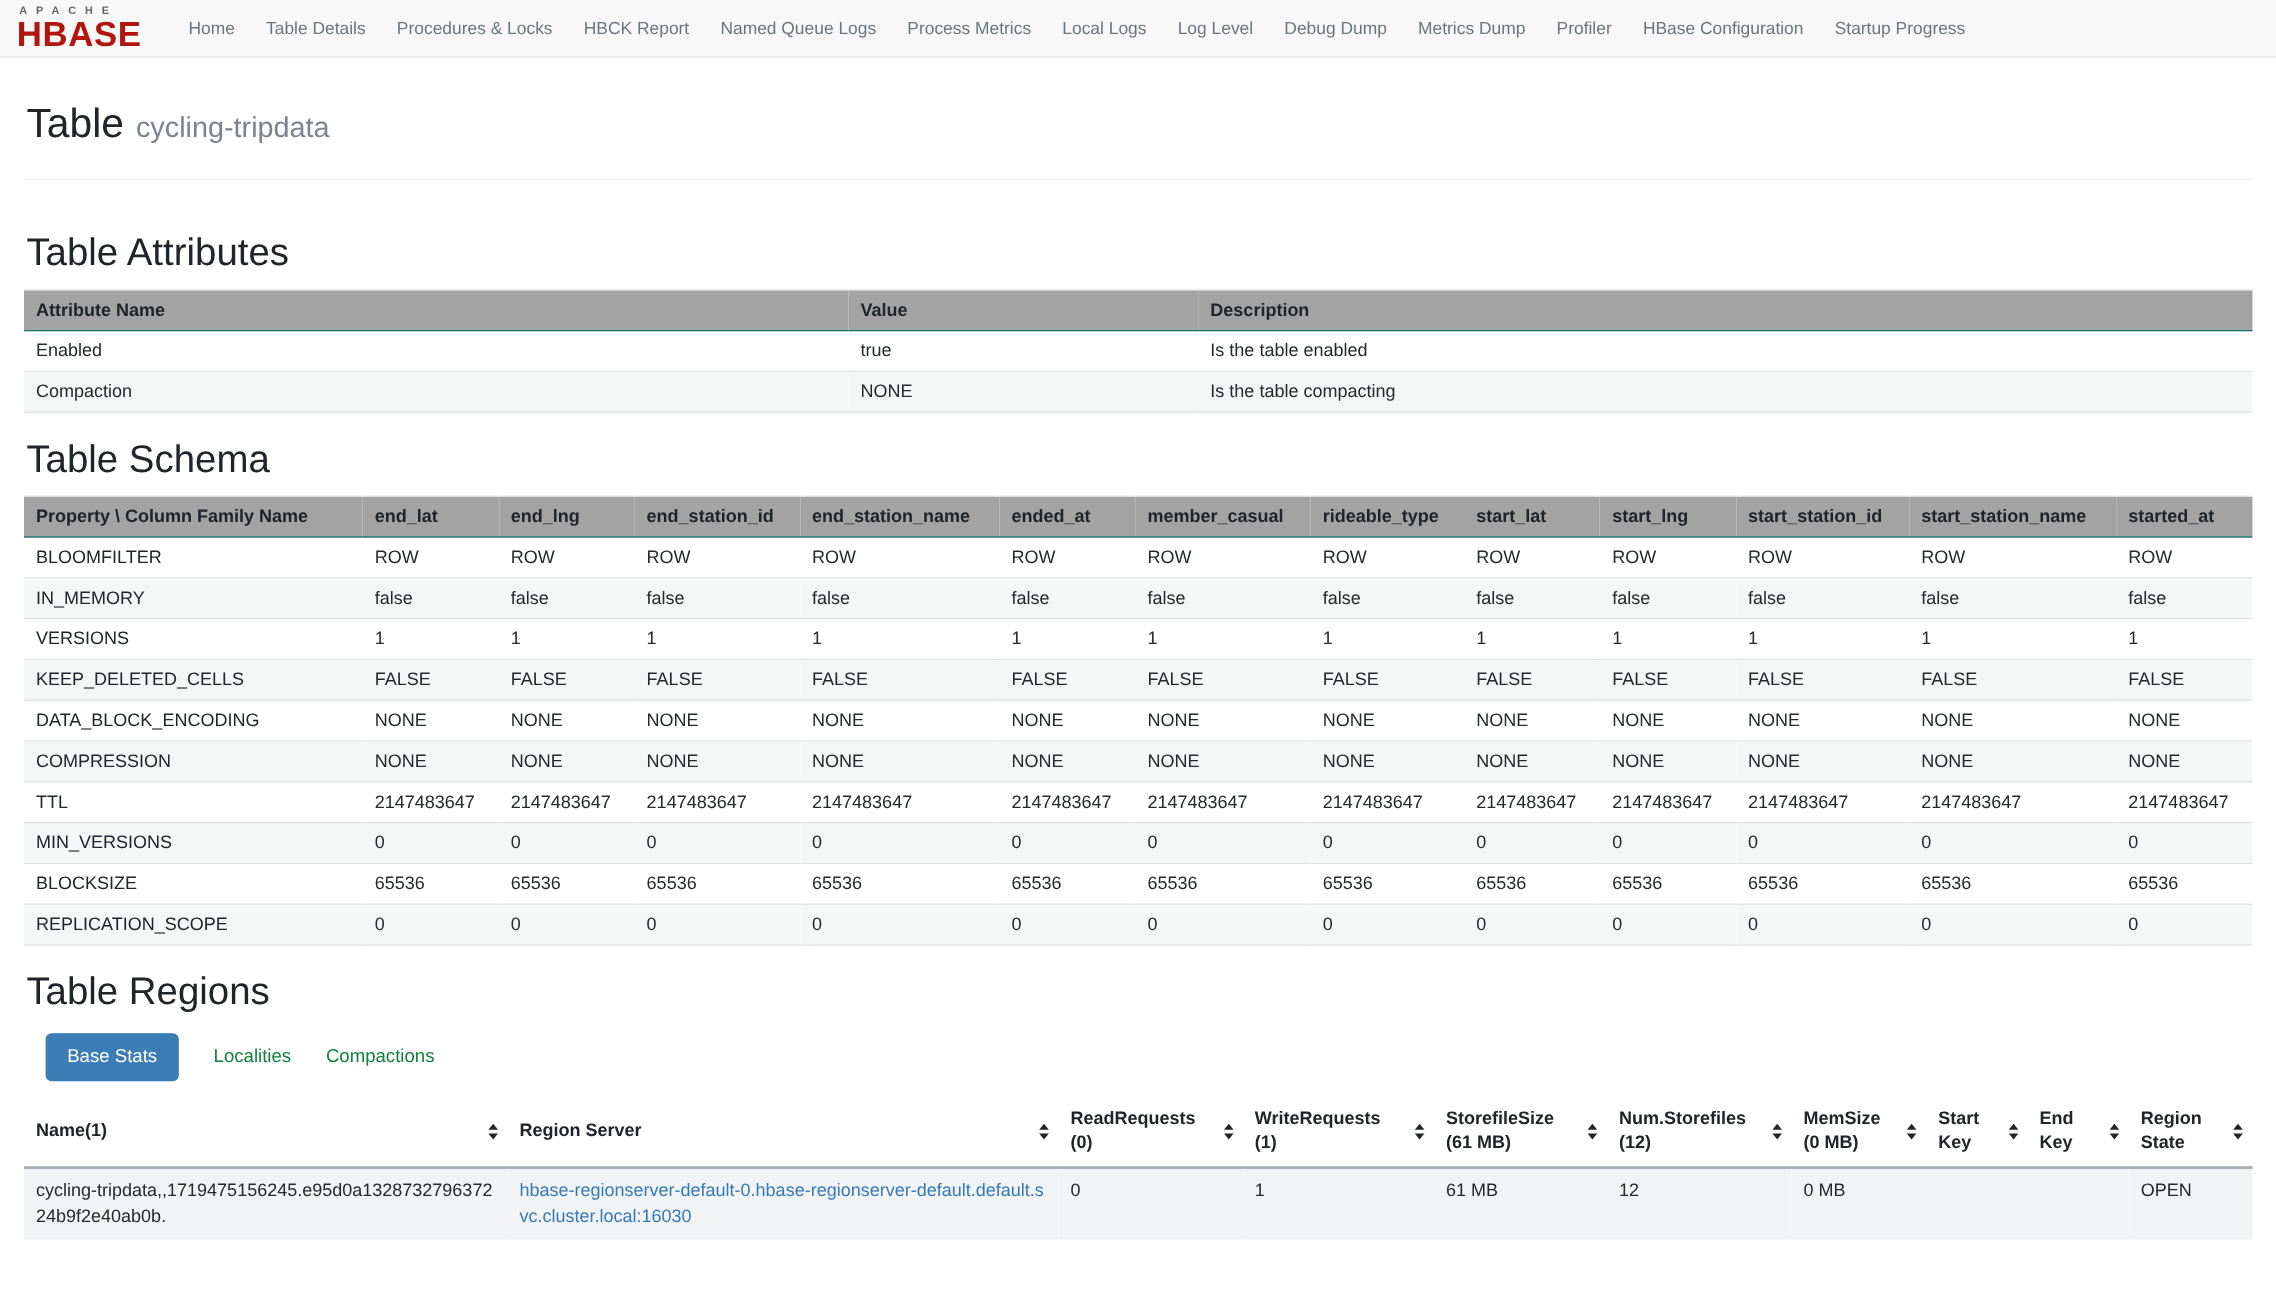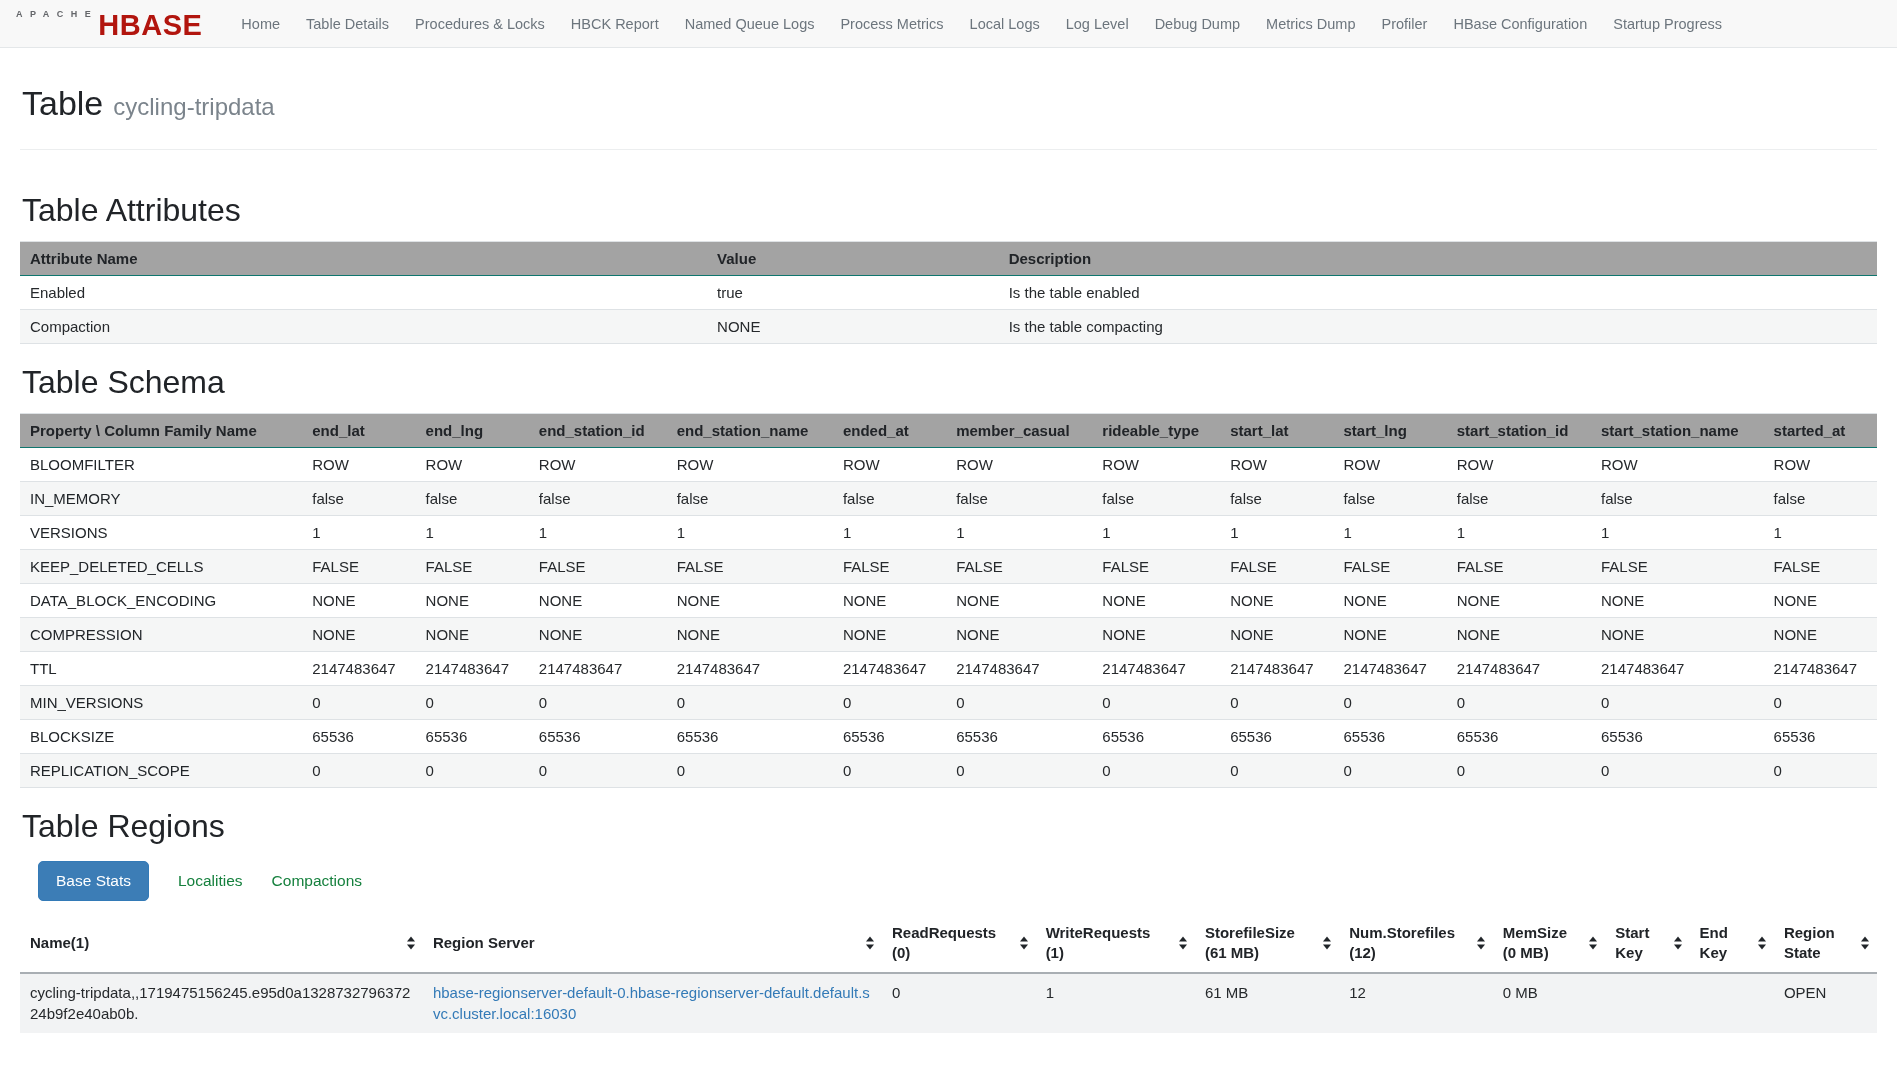--- a/index.html
+++ b/index.html
@@ -8,21 +8,21 @@
     width:1897px; height:1077px; overflow:hidden;
     background:#ffffff; color:#212529;
     font-family:"Liberation Sans", sans-serif;
     font-size:15px;
   }
   
   .navbar {
     height:48px; background:#f8f8f8; border-bottom:1px solid #e4e7e9;
     display:flex; align-items:center; padding:0 12px;
   }
-  .brand { display:flex; line-height:1; margin:2px 26px 0 2px; cursor:pointer; }
+  .brand { display:flex; flex-direction:column; line-height:1; margin:2px 26px 0 2px; cursor:pointer; }
   .brand-top { font-size:9px; font-weight:700; letter-spacing:7.5px; color:#64666a; padding-left:2px; }
   .brand-main { font-size:29px; font-weight:800; letter-spacing:0.5px; color:#b2150e; margin-top:1px; }
   .nav-list { display:flex; list-style:none; margin:0; padding:0; align-items:flex-end; }
   .nav-list li { padding:0 13px; color:#6c757d; font-size:14.5px; cursor:pointer; white-space:nowrap; }
   
   .container { padding:0 20px; }
   .page-title { font-size:34px; font-weight:400; color:#212428; margin:36px 0 0 2px; }
   .page-title .subtitle { font-size:24px; color:#7b848c; margin-left:10px; font-weight:400; }
   hr.title-rule { border:0; border-top:1px solid #eceeef; margin:26px 0 0 0; }
   h2.section { font-size:32px; font-weight:400; color:#212428; margin:20px 0 12px 2px; }

